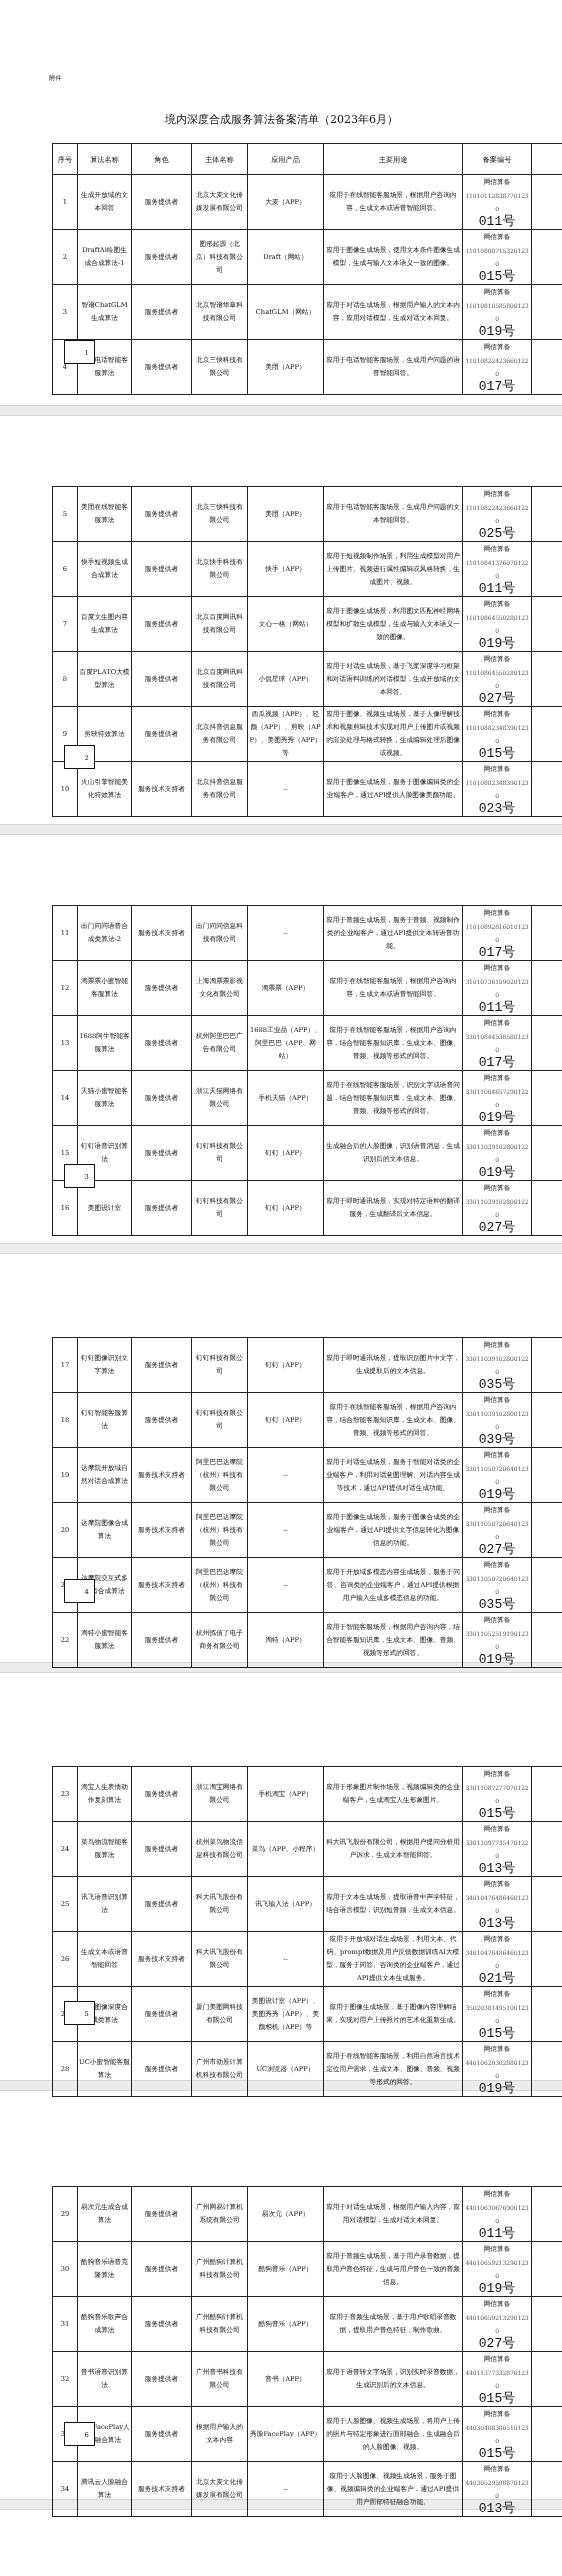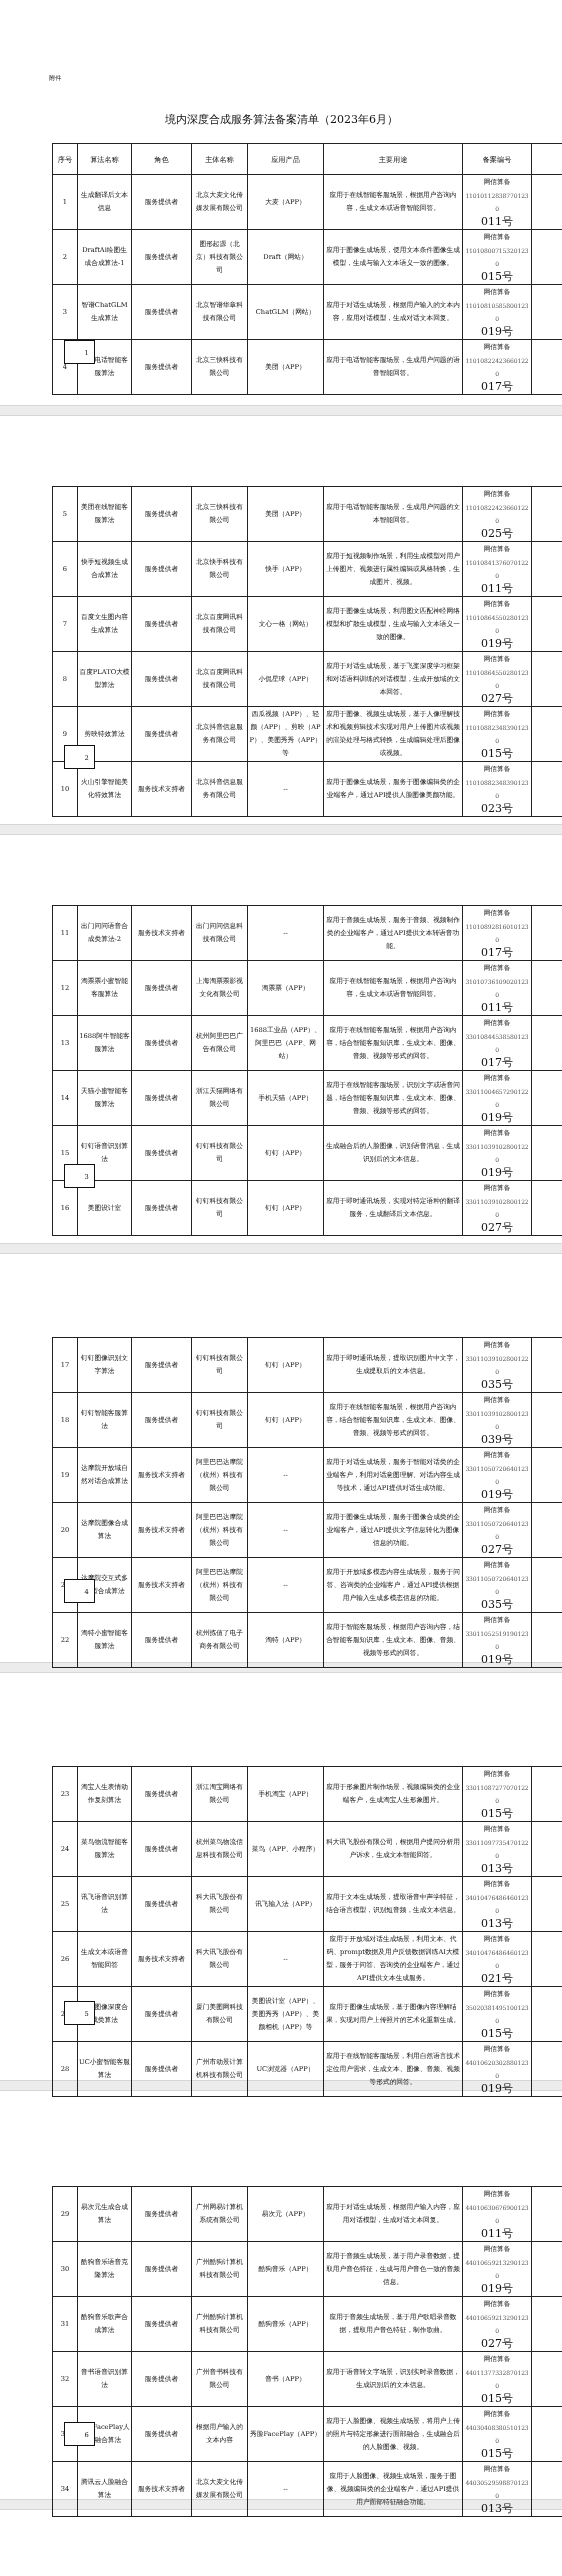--- a/index.html
+++ b/index.html
@@ -11,21 +11,21 @@
   .doc-title { position:absolute; left:0; width:563px; text-align:center; font-size:11px; }
   table.reg { position:absolute; left:52px; width:510px; border-collapse:collapse; table-layout:fixed; font-size:6.7px; }
   table.reg td, table.reg th { border:0.5px solid #222; text-align:center; vertical-align:middle;
         padding:1px 1px; line-height:13px; font-weight:normal; word-break:break-all; }
   table.reg tr { border-left:0.8px solid #111; border-right:0.8px solid #111; }
   table.reg thead th { height:28px; font-size:7.2px; }
   table.reg td.no { font-size:6.7px; }
   table.reg td.usage { text-align:center; }
   td.filing .fl-label { display:block; font-size:6.7px; }
   td.filing .fl-num { display:block; font-size:6px; color:#555; letter-spacing:-0.1px; }
-  td.filing .fl-suffix { display:block; font-size:11px; }
+  td.filing .fl-suffix { display:block; font-size:13px;font-family:Liberation Mono, monospace; }
   .pagenum { position:absolute; left:64px; width:31px; height:24px; border:0.5px solid #111; background:#fff;
              font-size:6.7px; text-align:right; box-sizing:border-box; padding-right:5.2px; line-height:24px; }
 </style>
 </head>
 <body>
 
 <div id="doc">
   <div class="attach" style="top:74px">附件</div>
   <div class="doc-title" style="top:112px">境内深度合成服务算法备案清单（2023年6月）</div>
 </div>
@@ -55,21 +55,21 @@
         <th>主体名称</th>
         <th>应用产品</th>
         <th>主要用途</th>
         <th>备案编号</th>
         <th></th>
       </tr>
     </thead>
     <tbody>
       <tr style="height: 41px;">
         <td class="no">1</td>
-        <td>生成翻译后文本信息</td>
+        <td>生成开放域的文本回答</td>
         <td>服务提供者</td>
         <td>北京大麦文化传媒发展有限公司</td>
         <td>大麦（APP）</td>
         <td class="usage">应用于在线智能客服场景，根据用户咨询内容，生成文本或语音智能回答。</td>
         <td class="filing">
           <span class="fl-label">网信算备</span>
           <span class="fl-num">110101128387701230</span>
           <span class="fl-suffix">011号</span>
         </td>
         <td></td>

